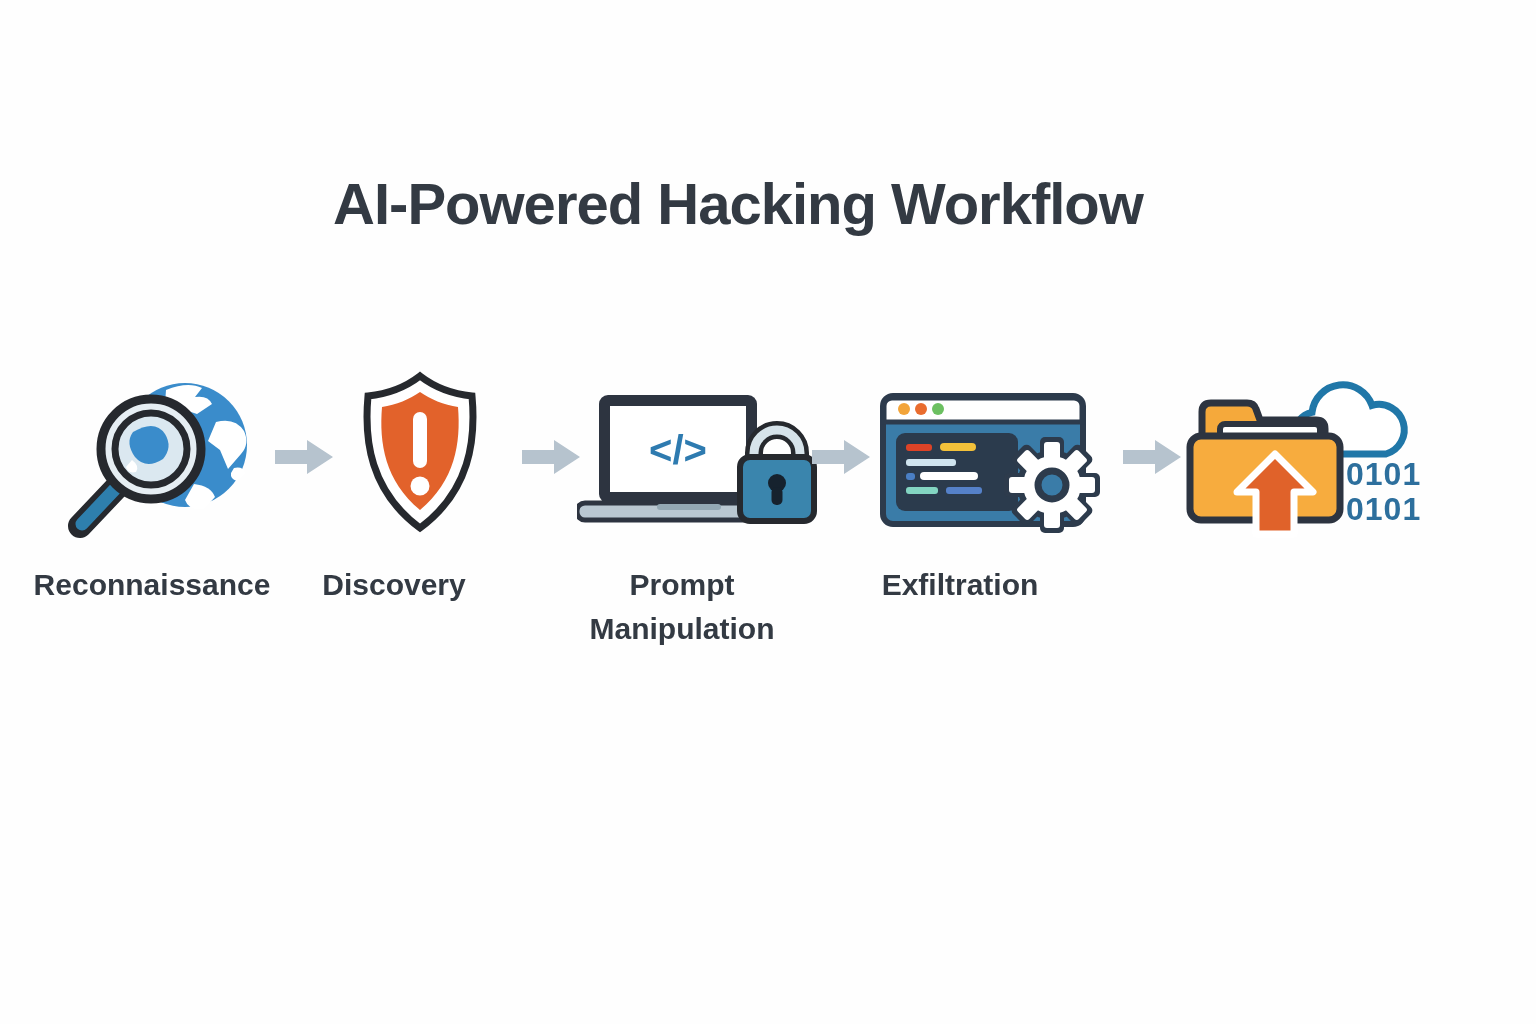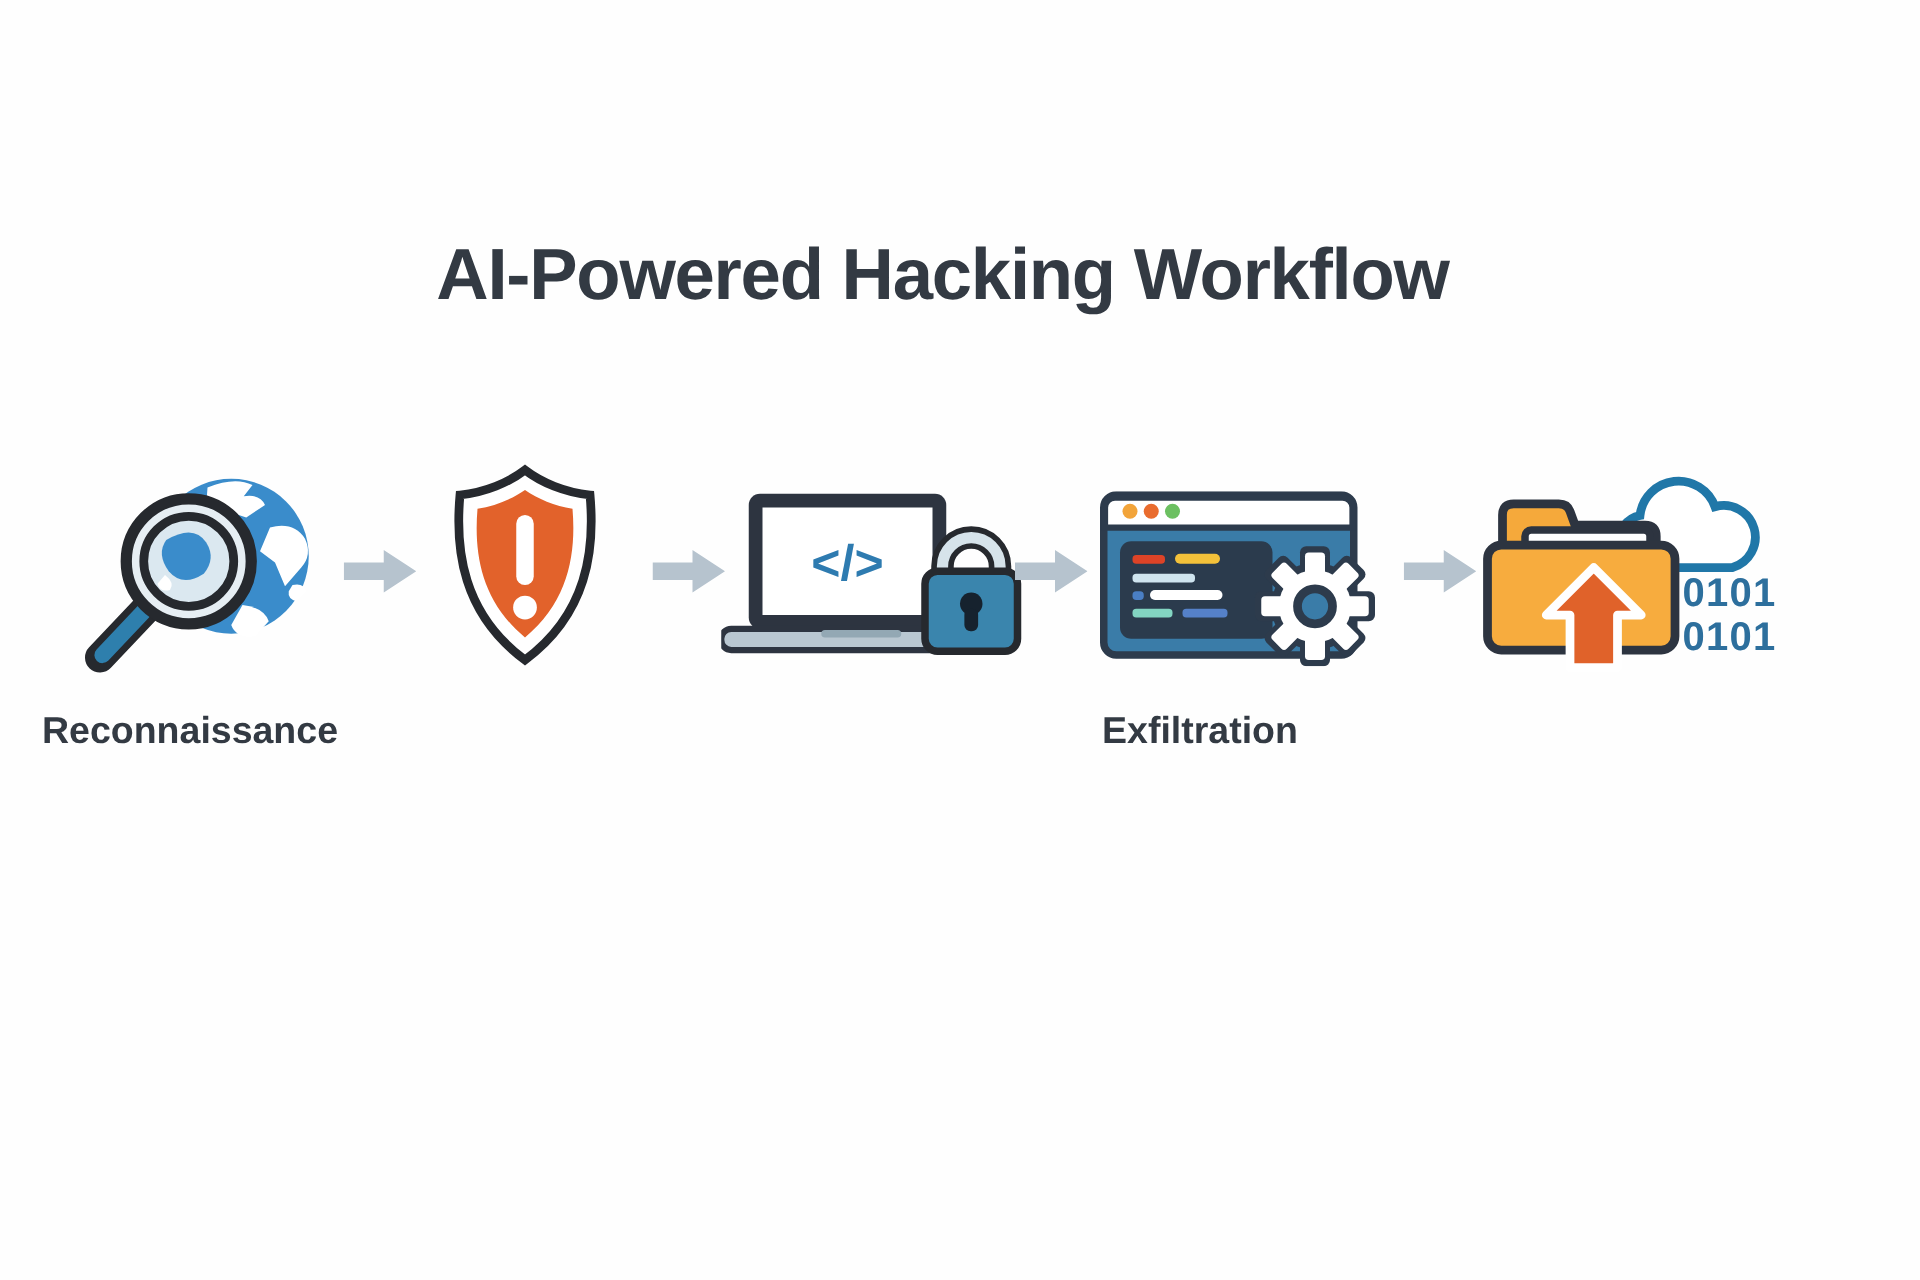--- a/index.html
+++ b/index.html
@@ -1,18 +1,18 @@
 <!DOCTYPE html>
 <html><head>
 <meta charset="utf-8">
 <style>
   html,body{margin:0;padding:0;}
   body{font-family:"Liberation Sans",sans-serif;background:#ffffff;}
   .canvas{position:relative;width:1536px;height:1024px;background:#fefefe;overflow:hidden;}
-  .title{position:absolute;left:0;top:170px;width:1476px;margin:16px;text-align:center;
+  .title{position:absolute;left:0;top:170px;width:1476px;margin:0;text-align:center;
          font-size:58px;font-weight:700;color:#333a43;letter-spacing:-1px;}
   .icon-box{position:absolute;}
   .icon1{left:48px;top:372px;width:230px;height:170px;}
   .icon2{left:352px;top:370px;width:136px;height:165px;}
   .icon3{left:577px;top:385px;width:250px;height:150px;}
   .icon4{left:880px;top:393px;width:230px;height:140px;}
   .icon5{left:1180px;top:372px;width:255px;height:180px;}
   .arrow{position:absolute;top:438px;width:58px;height:38px;}
   .arrow1{left:275px;} .arrow2{left:522px;} .arrow3{left:812px;} .arrow4{left:1123px;}
   .label{position:absolute;top:563px;width:320px;text-align:center;
@@ -126,20 +126,25 @@
     <path d="M95,82 L133,120 H114 V162 H76 V120 H57 Z" fill="#e0622a" stroke="#ffffff" stroke-width="7" stroke-linejoin="round"></path>
     <text x="166" y="113" font-size="32" font-weight="bold" fill="#2d6f9d" letter-spacing="1">0101</text>
     <text x="166" y="148" font-size="32" font-weight="bold" fill="#2d6f9d" letter-spacing="1">0101</text>
   </svg>
 
   <div class="label label1">
     <div>Reconnaissance</div>
     <div></div>
   </div>
   <div class="label label2">
+    <div>Discovery</div>
+  </div>
+  <div class="label label3">
+    <div>Prompt</div>
+    <div>Manipulation</div>
   </div>
   <div class="label label4">
     <div>Exfiltration</div>
   </div>
   <div class="label label5">
   </div>
 
 </div>
 
 </body></html>

